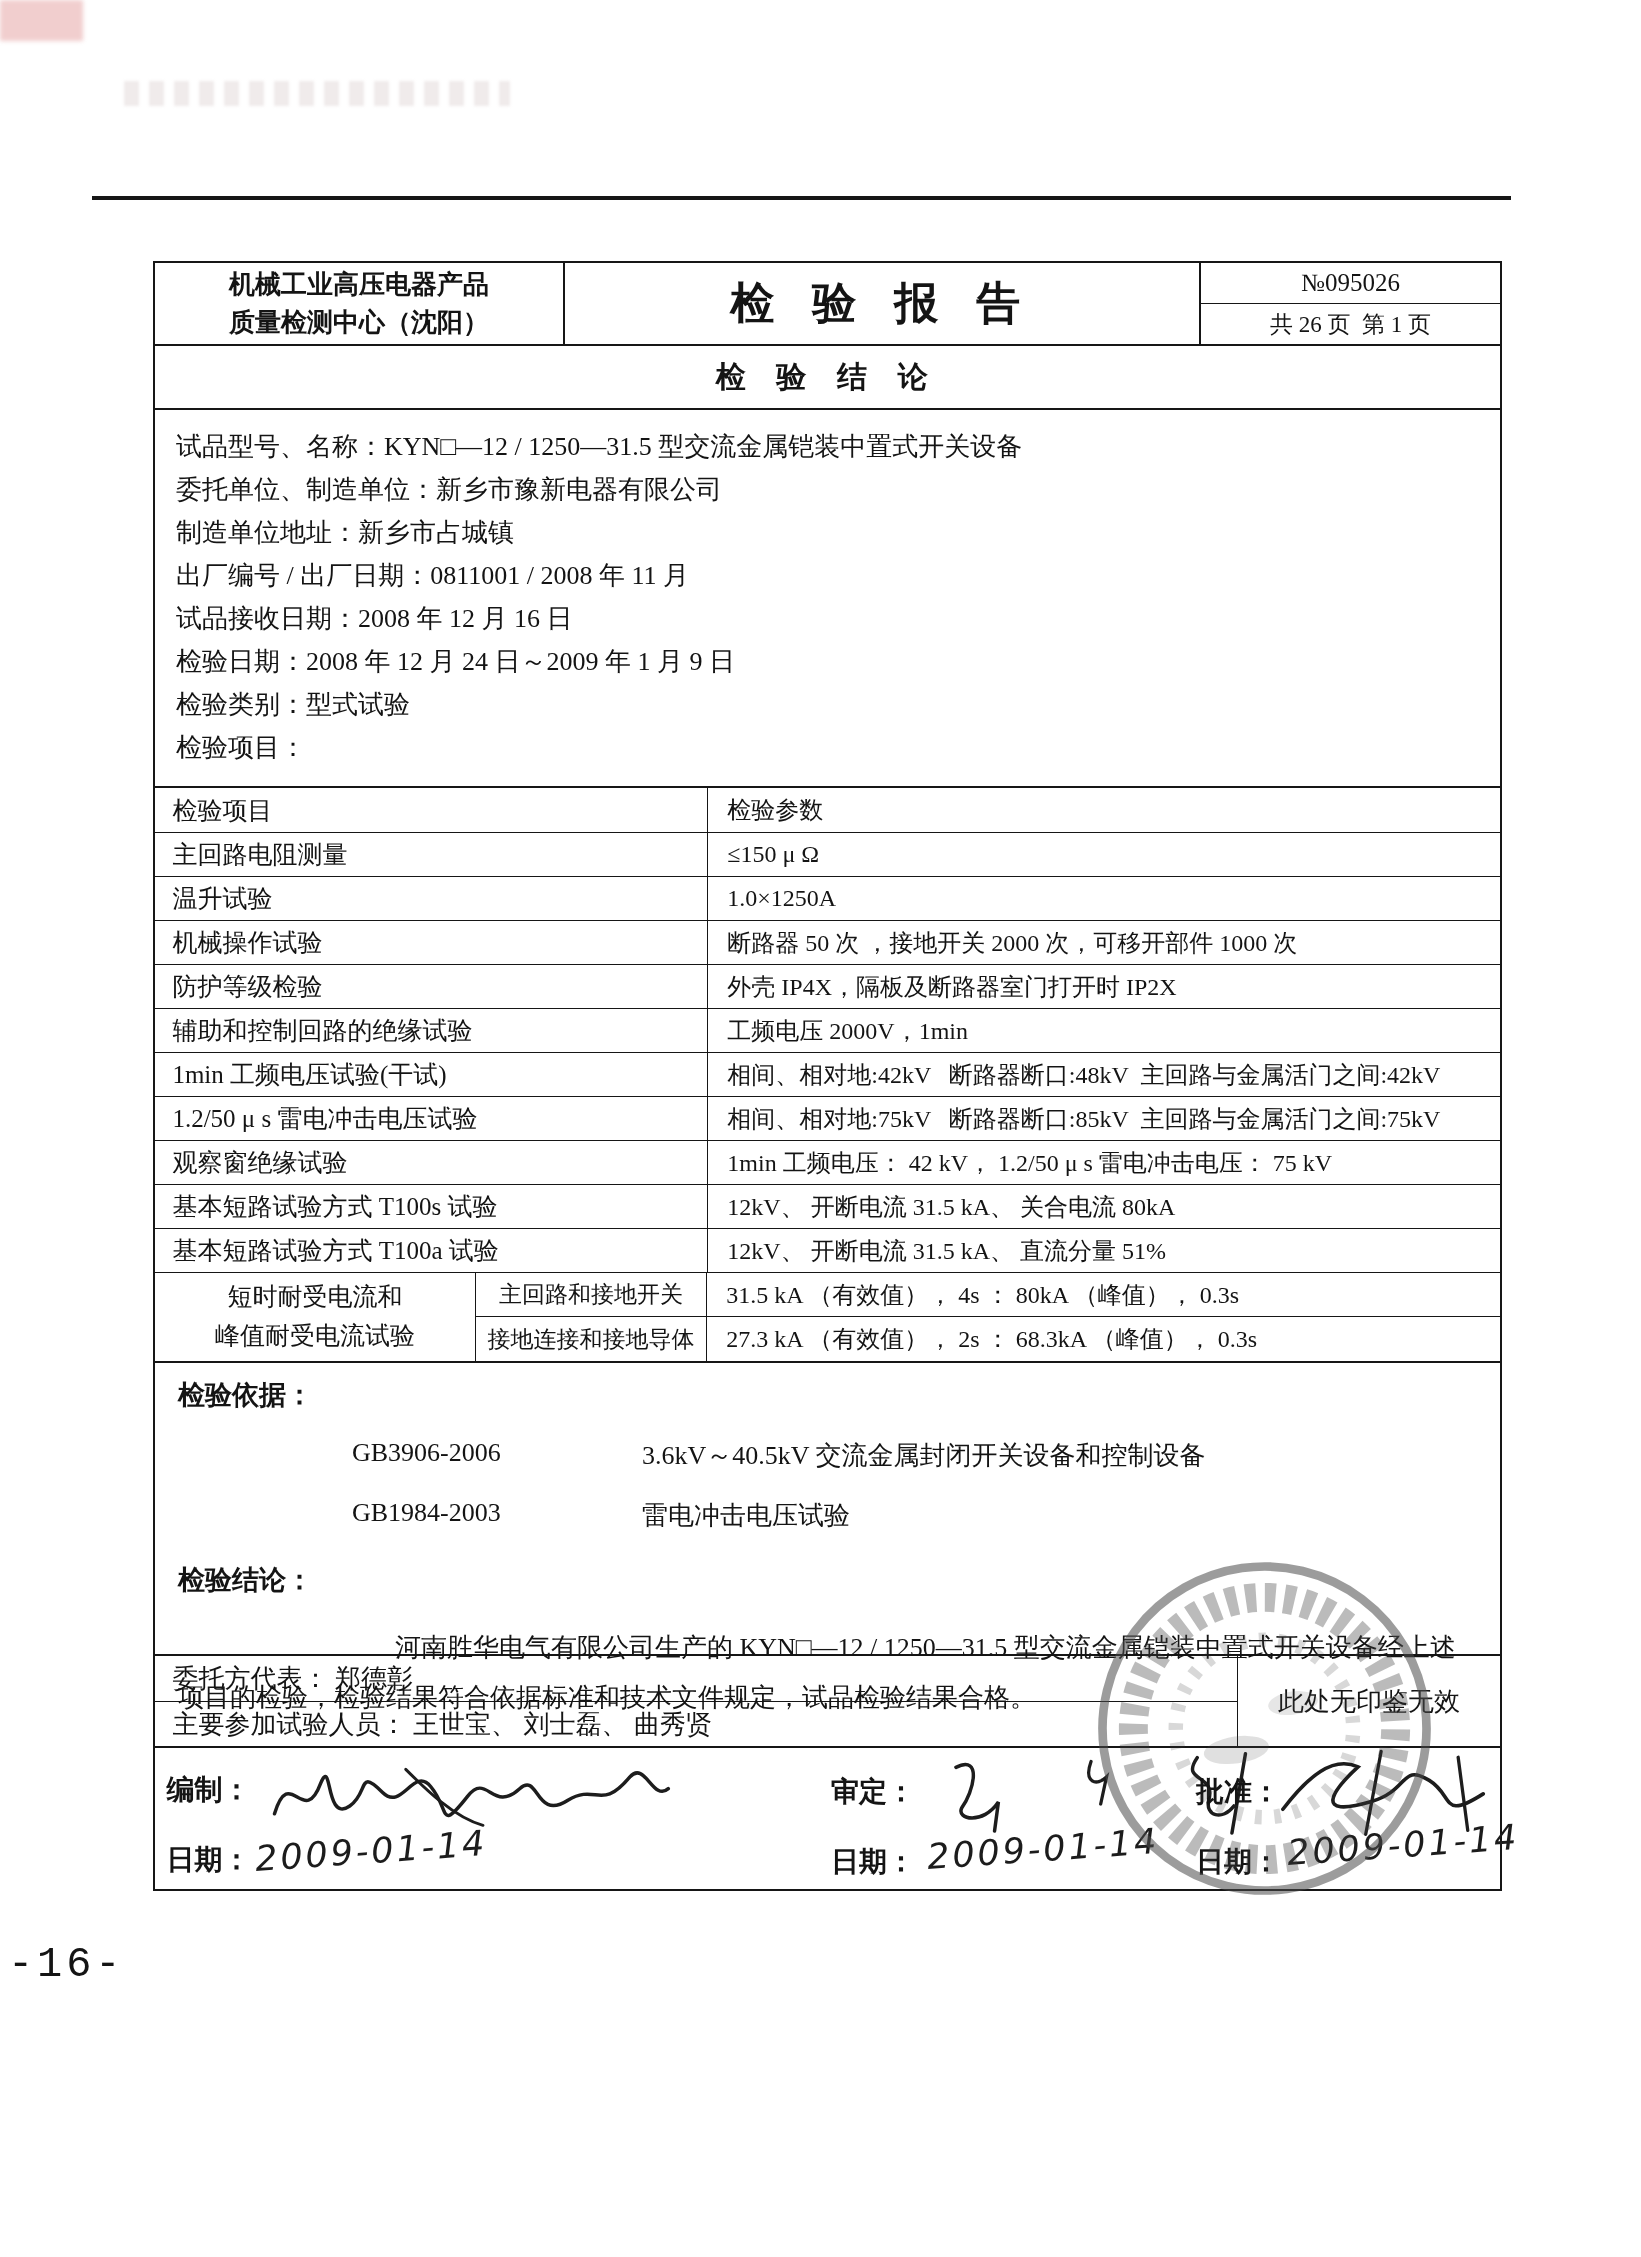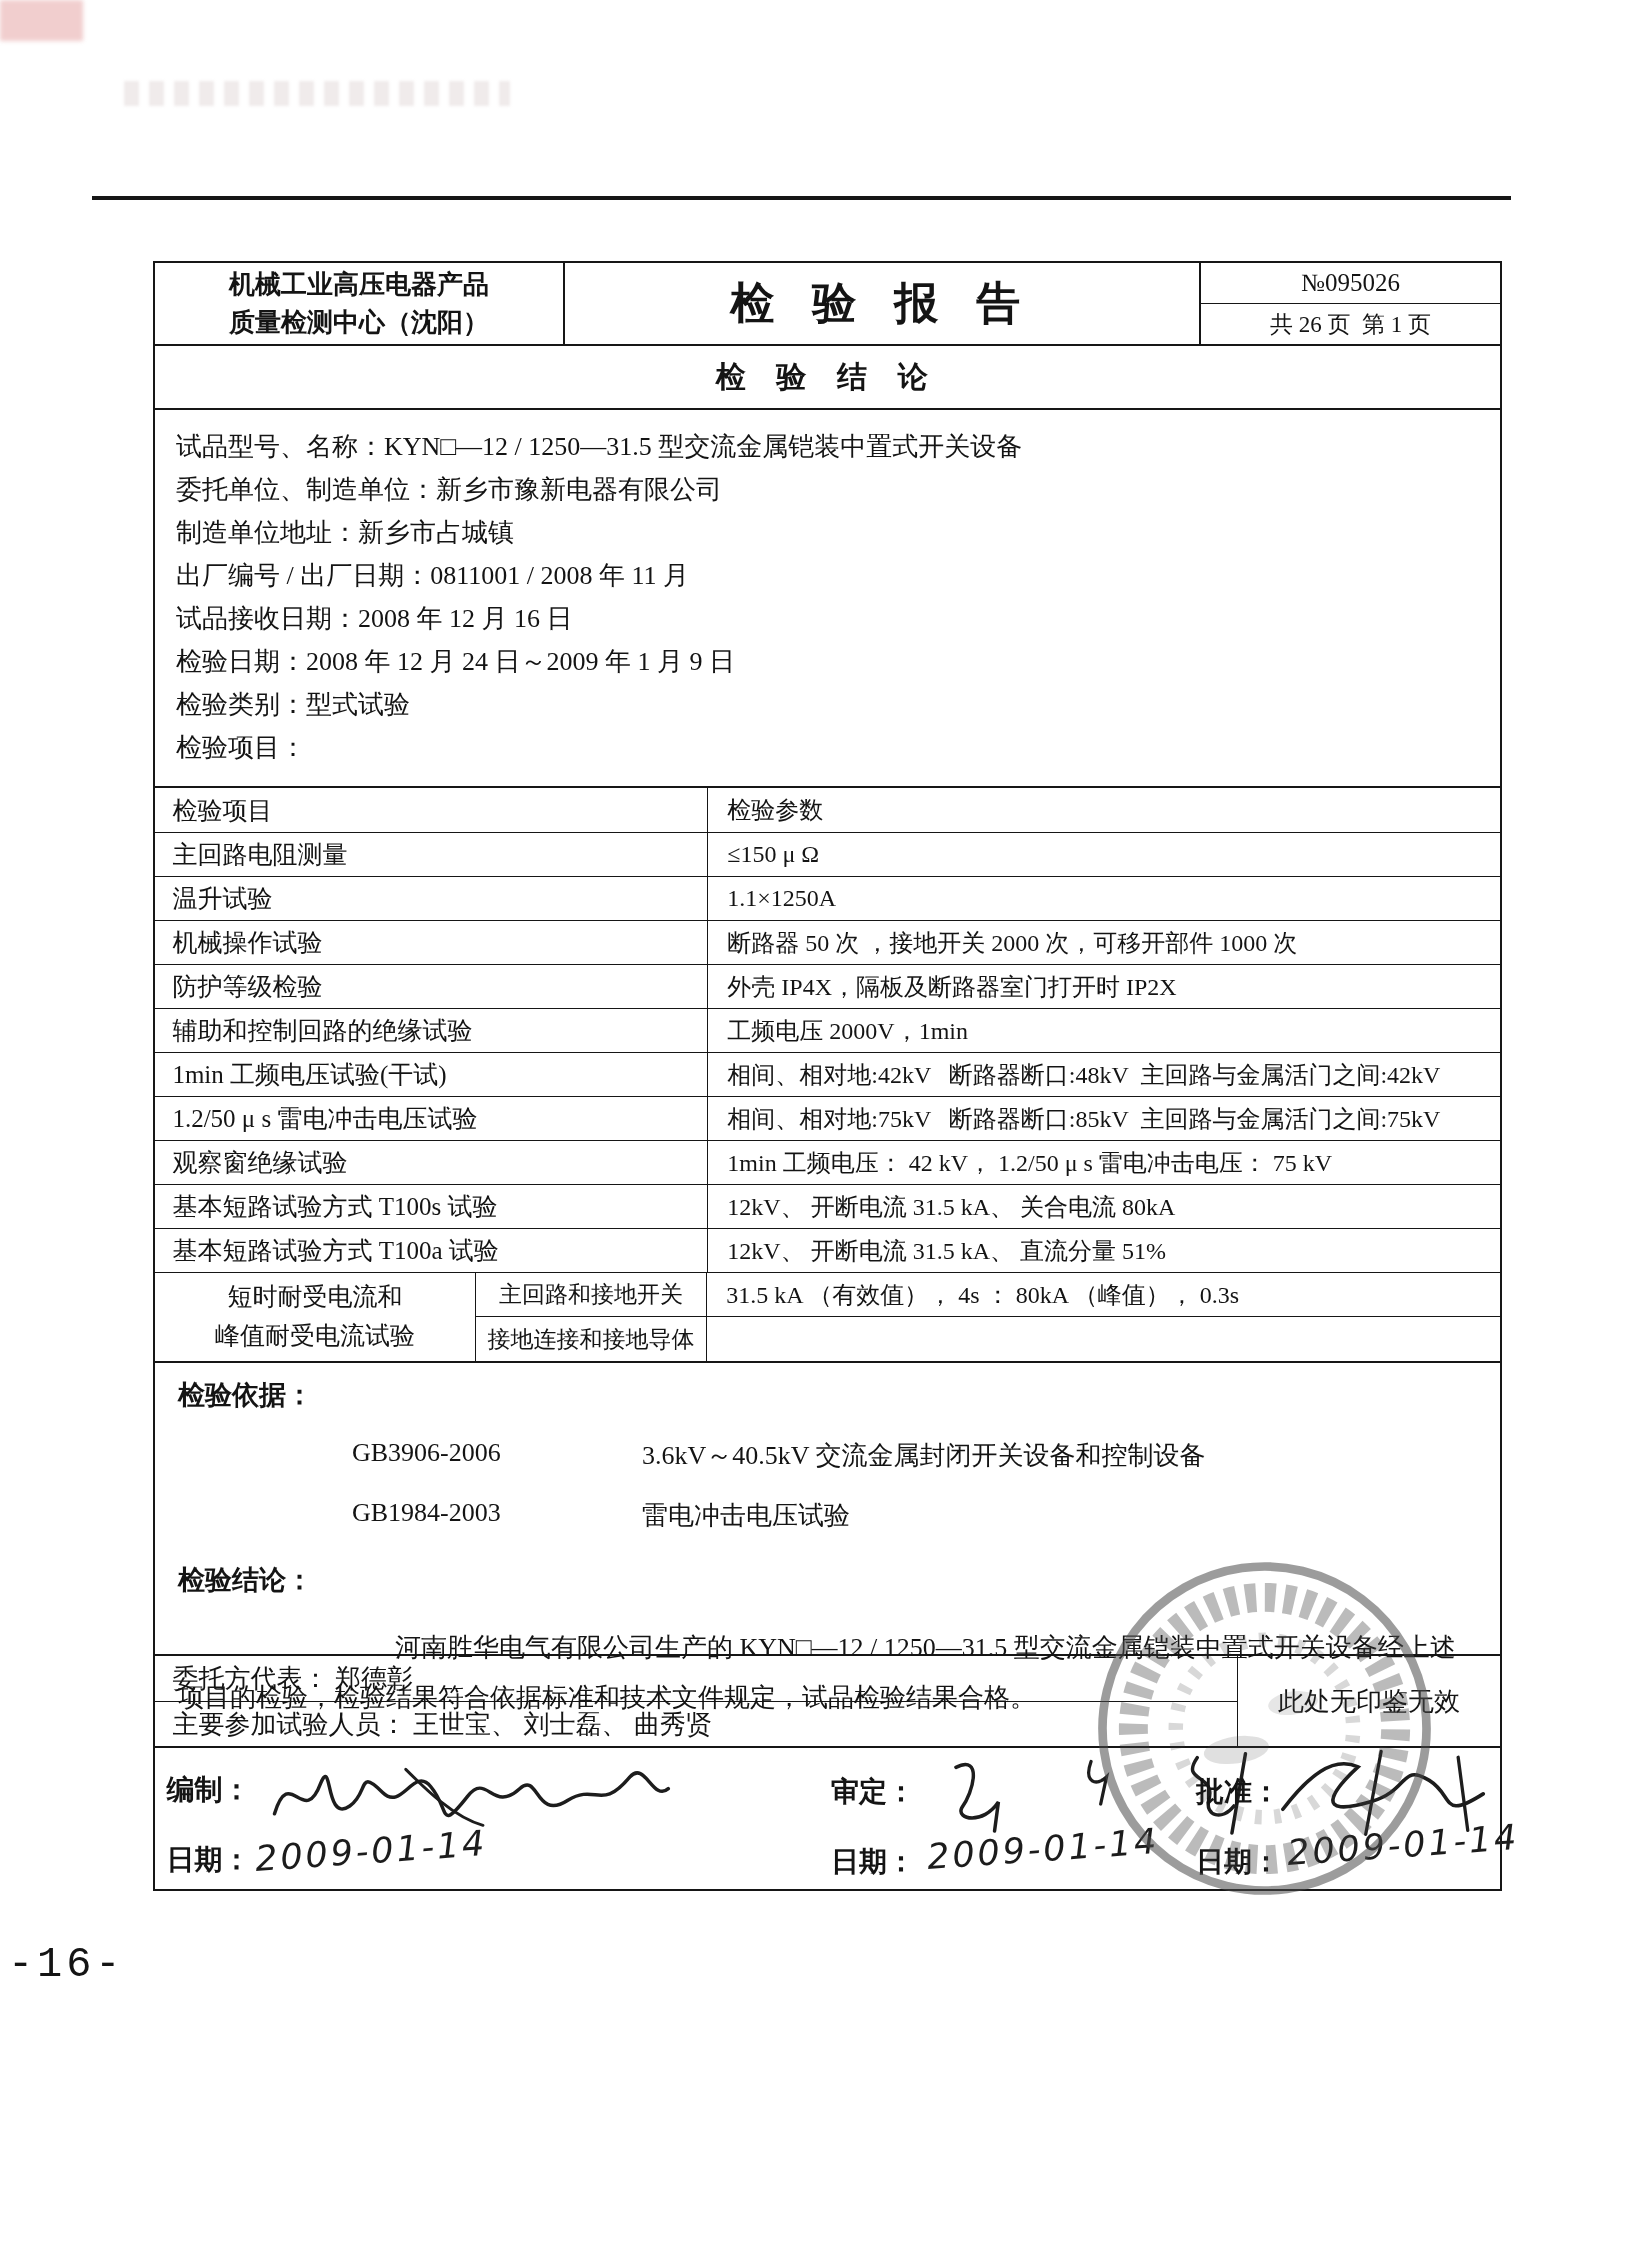--- a/index.html
+++ b/index.html
@@ -145,21 +145,21 @@
     <div class="trow first">
       <div class="t-item">检验项目</div>
       <div class="t-param">检验参数</div>
     </div>
     <div class="trow">
       <div class="t-item">主回路电阻测量</div>
       <div class="t-param">≤150 μ Ω</div>
     </div>
     <div class="trow">
       <div class="t-item">温升试验</div>
-      <div class="t-param">1.1×1250A</div>
+      <div class="t-param">1.0×1250A</div>
     </div>
     <div class="trow">
       <div class="t-item">机械操作试验</div>
       <div class="t-param">断路器 50 次 ，接地开关 2000 次，可移开部件 1000 次</div>
     </div>
     <div class="trow">
       <div class="t-item">防护等级检验</div>
       <div class="t-param">外壳 IP4X，隔板及断路器室门打开时 IP2X</div>
     </div>
     <div class="trow">
@@ -191,20 +191,21 @@
         <div>短时耐受电流和</div>
         <div>峰值耐受电流试验</div>
       </div>
       <div class="tgroup-right">
         <div class="tsub firstsub">
           <div class="tsub-item">主回路和接地开关</div>
           <div class="tsub-param">31.5 kA （有效值）， 4s ： 80kA （峰值）， 0.3s</div>
         </div>
         <div class="tsub">
           <div class="tsub-item">接地连接和接地导体</div>
+          <div class="tsub-param">27.3 kA （有效值）， 2s ： 68.3kA （峰值）， 0.3s</div>
         </div>
       </div>
     </div>
   </div>
 
   <div class="basis-block">
     <div class="basis-heading">检验依据：</div>
     <div class="basis-item">
       <div class="basis-std">GB3906-2006</div>
       <div class="basis-name">3.6kV～40.5kV 交流金属封闭开关设备和控制设备</div>

